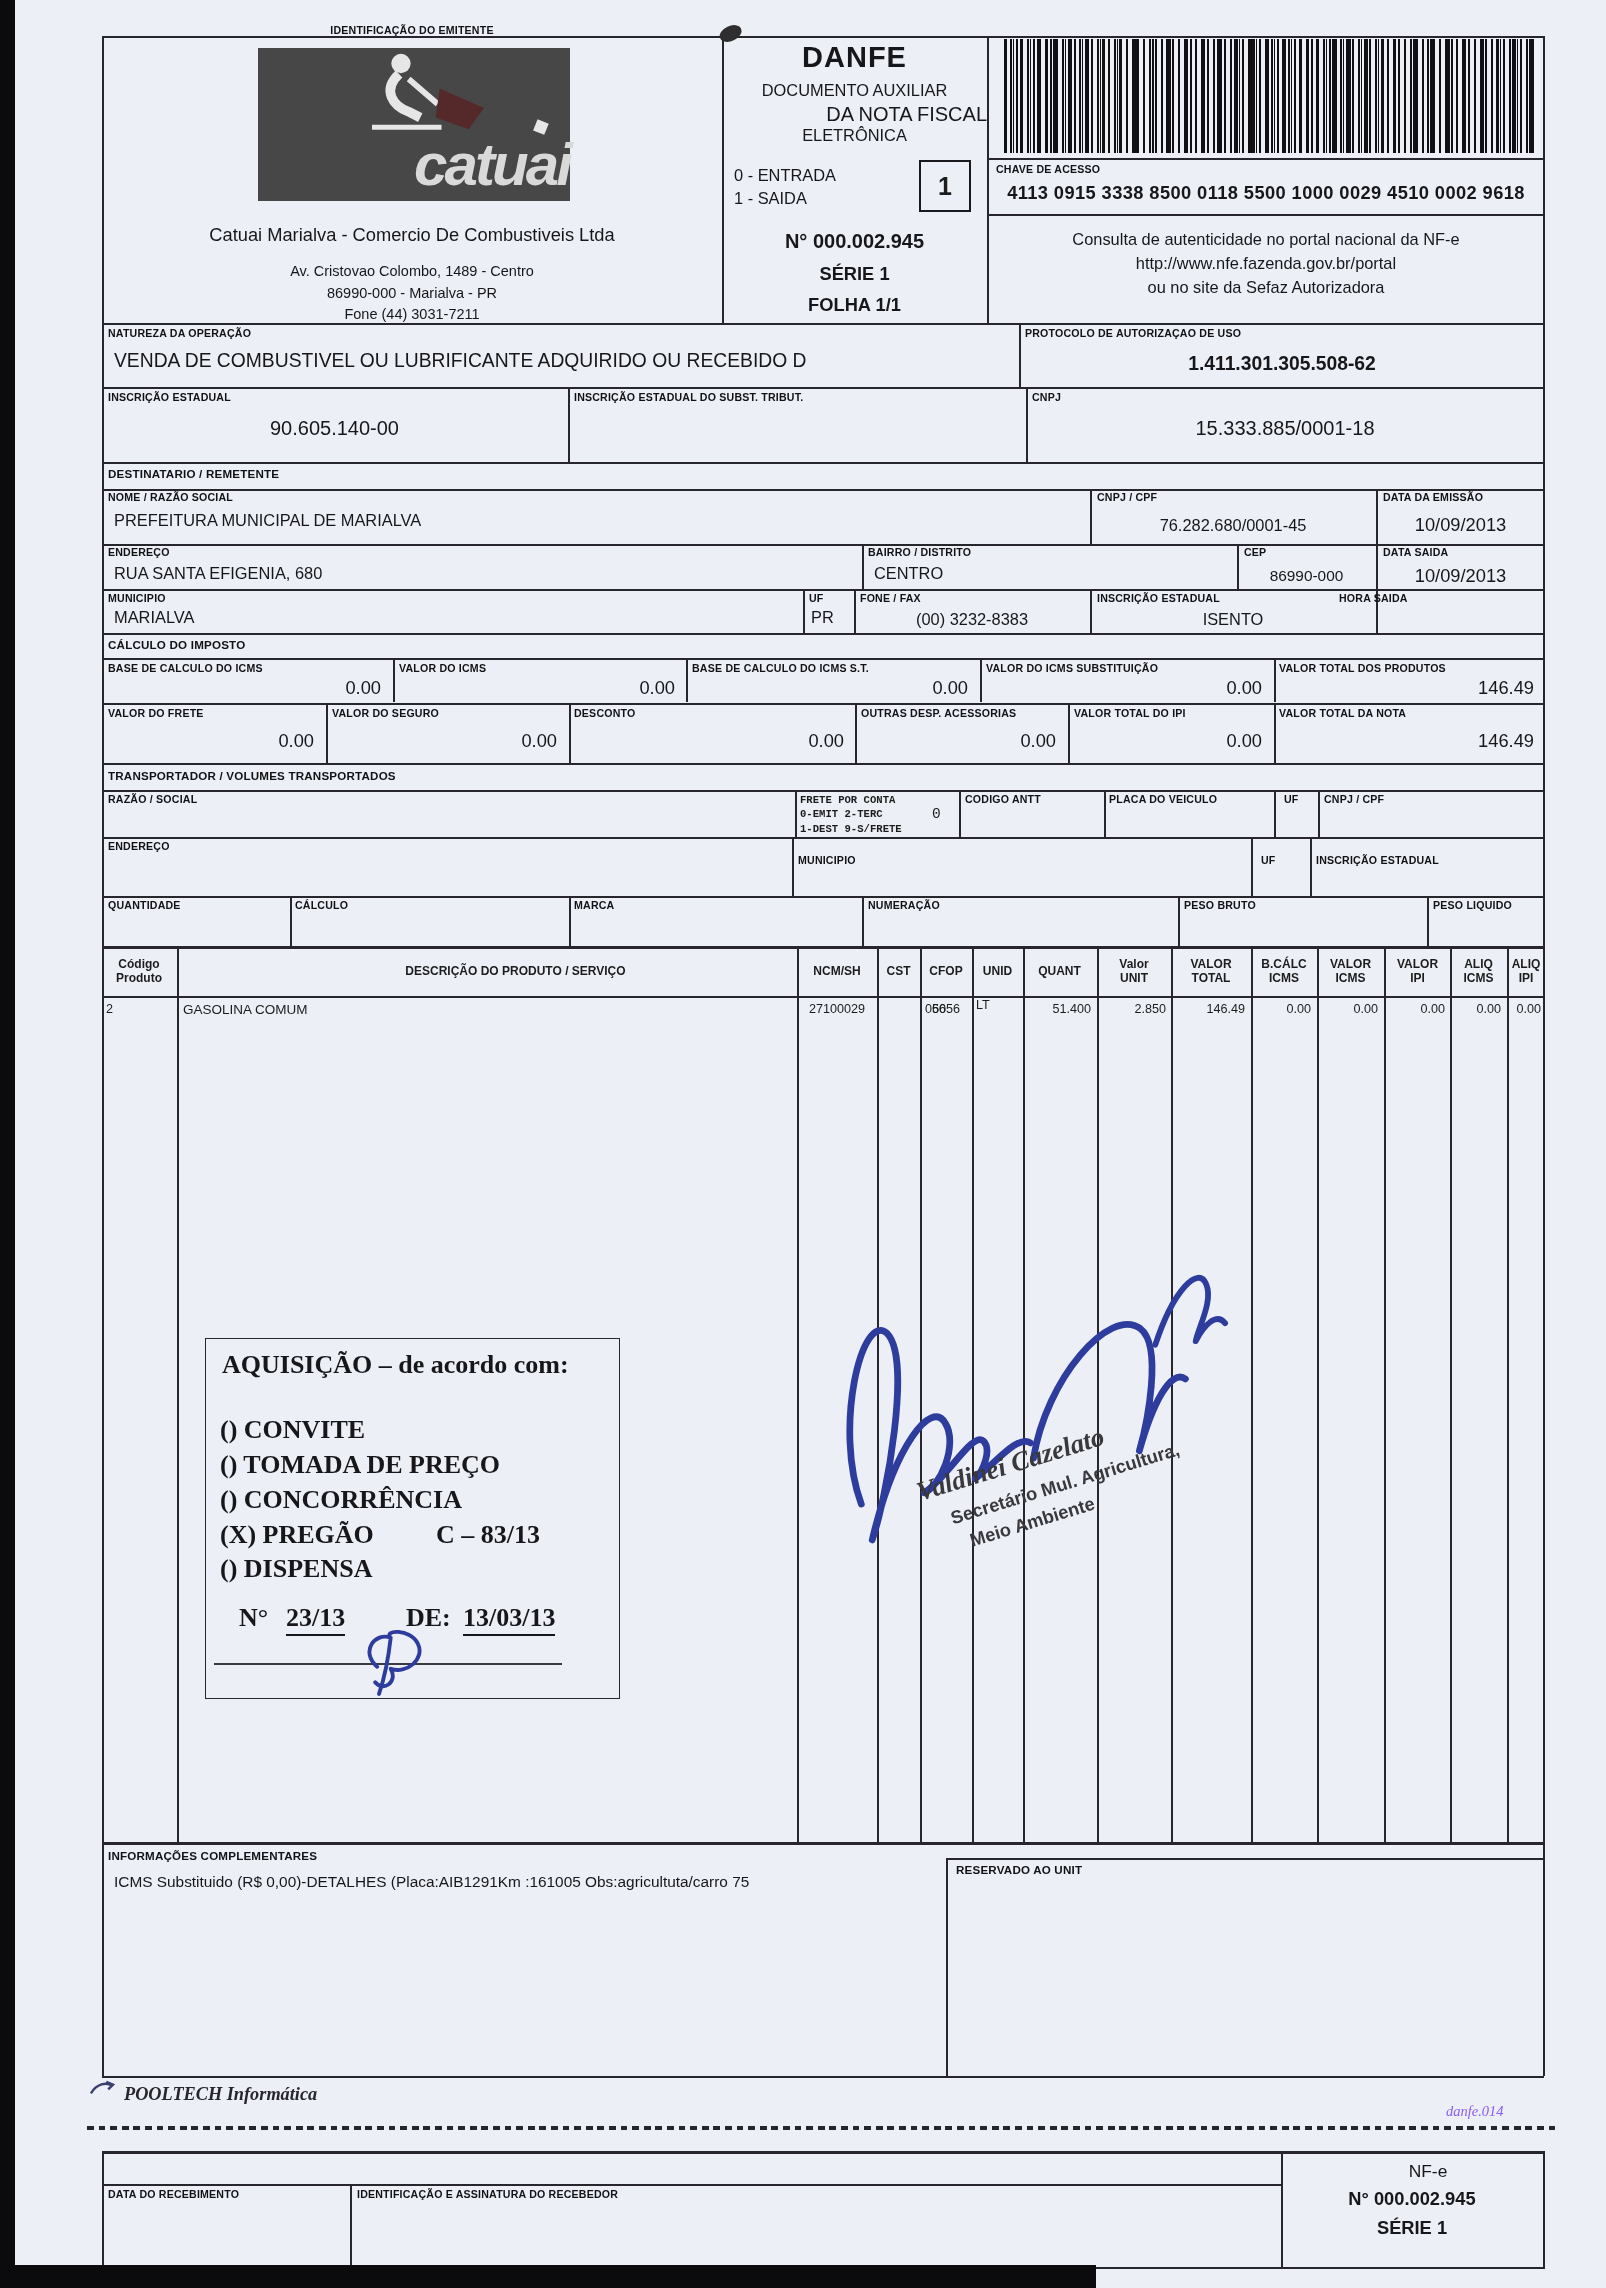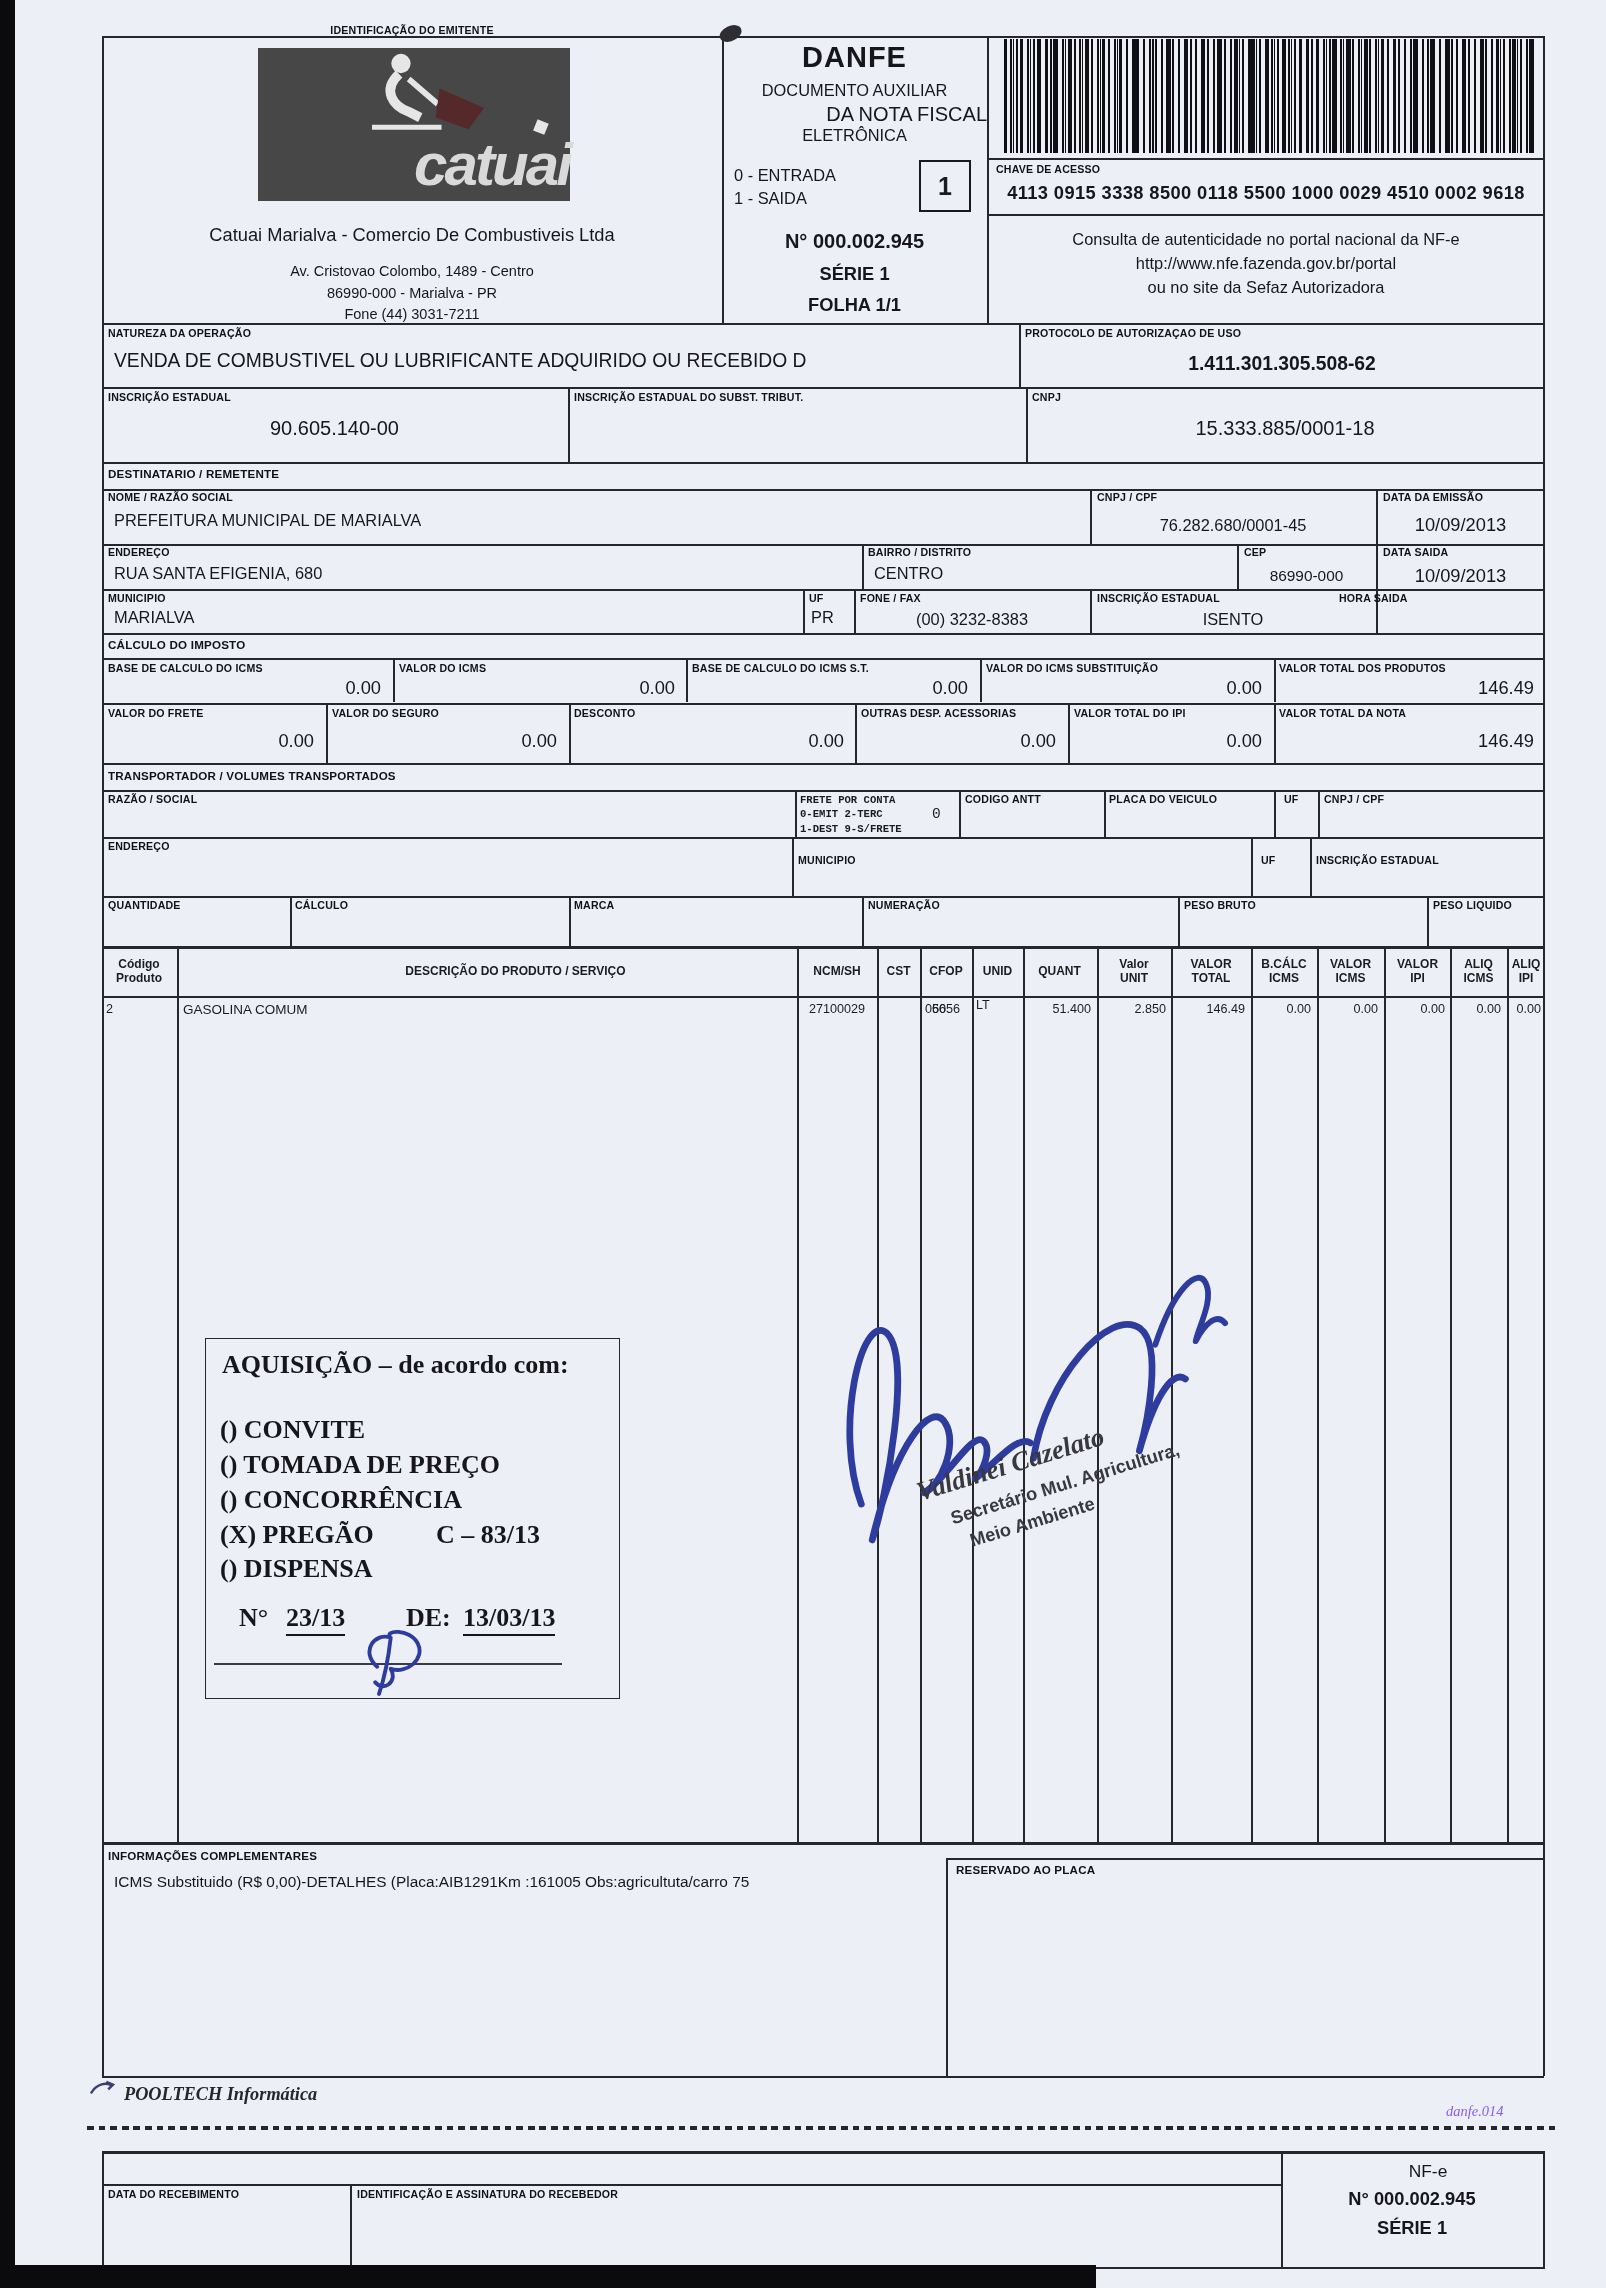--- a/index.html
+++ b/index.html
@@ -301,21 +301,21 @@
     <div class="abs" style="left:17.4px;top:0;font-family:'Liberation Serif',serif;font-style:italic;font-weight:bold;font-size:27px;white-space:nowrap;">Valdinei Cazelato</div>
     <div class="abs" style="left:42px;top:39px;font-size:18.3px;font-weight:bold;white-space:nowrap;">Secretário Mul. Agricultura,</div>
     <div class="abs" style="left:54px;top:66px;font-size:18.3px;font-weight:bold;white-space:nowrap;">Meio Ambiente</div>
   </div>
 
   <div class="hl" style="left:102px;top:1842px;width:1442px;height:2.9px;"></div>
   <div class="lbl" style="left:108px;top:1849px;font-size:11.6px;">INFORMAÇÕES COMPLEMENTARES</div>
   <div class="val" style="left:114px;top:1873px;font-size:15.4px;">ICMS Substituido (R$ 0,00)-DETALHES (Placa:AIB1291Km :161005 Obs:agricultuta/carro 75</div>
   <div class="vl" style="left:946px;top:1858px;height:218px;"></div>
   <div class="hl" style="left:946px;top:1858px;width:599px;"></div>
-  <div class="lbl" style="left:956px;top:1863px;font-size:11.6px;">RESERVADO AO PLACA</div>
+  <div class="lbl" style="left:956px;top:1863px;font-size:11.6px;">RESERVADO AO UNIT</div>
   <div class="hl" style="left:102px;top:2076px;width:1442px;"></div>
 
   <svg class="abs" style="left:87px;top:2076px;" width="29" height="25" viewBox="0 0 30 26">
     <path d="M4 18 C 10 8, 20 6, 26 10 M20 6 L27 9 L22 14" stroke="#3a3f6e" stroke-width="2.5" fill="none"></path>
   </svg>
   <div class="abs ital" style="left:124px;top:2084px;font-size:18.3px;font-weight:bold;color:#26262c;">POOLTECH Informática</div>
   <div class="abs ital" style="left:1446px;top:2103px;font-size:14.5px;color:#8b5cf6;">danfe.014</div>
   <div class="dotline"></div>
 
   <div class="hl" style="left:102px;top:2151px;width:1442px;height:2.9px;"></div>

